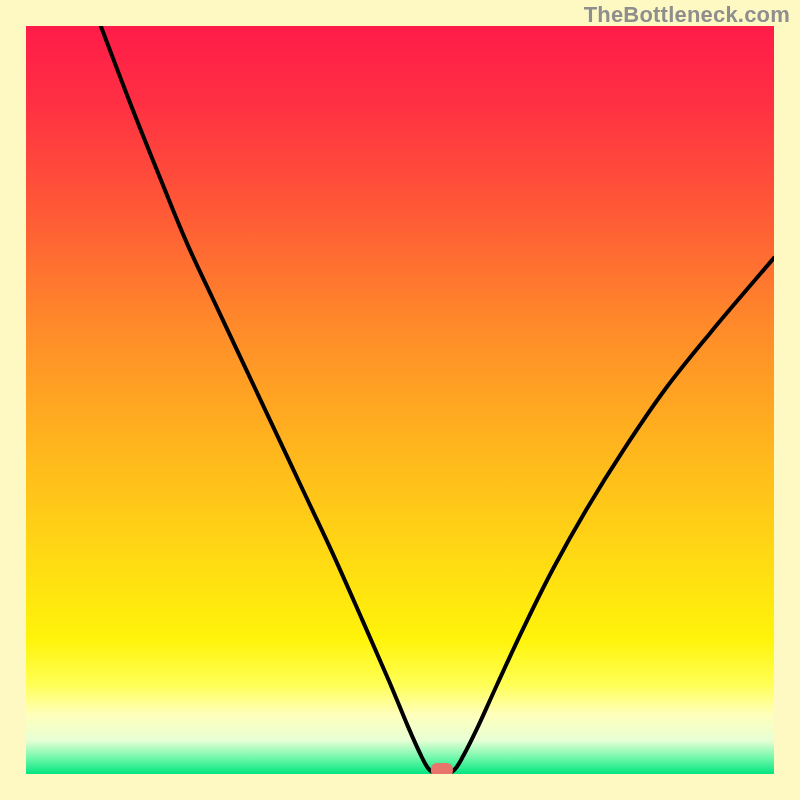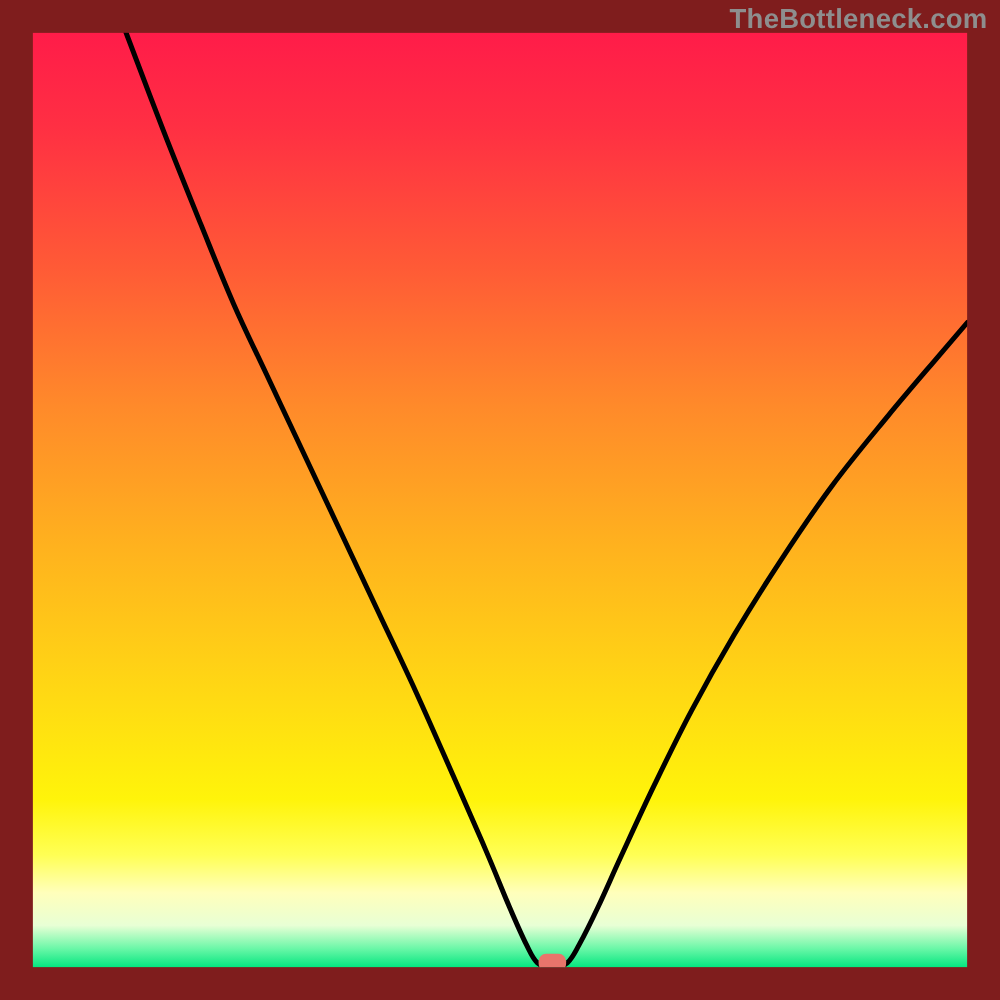--- a/index.html
+++ b/index.html
@@ -9,21 +9,21 @@
     height: 800px;
     background: #000;
     overflow: hidden;
   }
   .frame {
     position: absolute;
     left: 0;
     top: 0;
     width: 800px;
     height: 800px;
-    background: #7f1d1d;
+    background: #fef9c3;
   }
   .plot {
     position: absolute;
     left: 26px;
     top: 26px;
     width: 748px;
     height: 748px;
     overflow: hidden;
   }
   .attribution {

